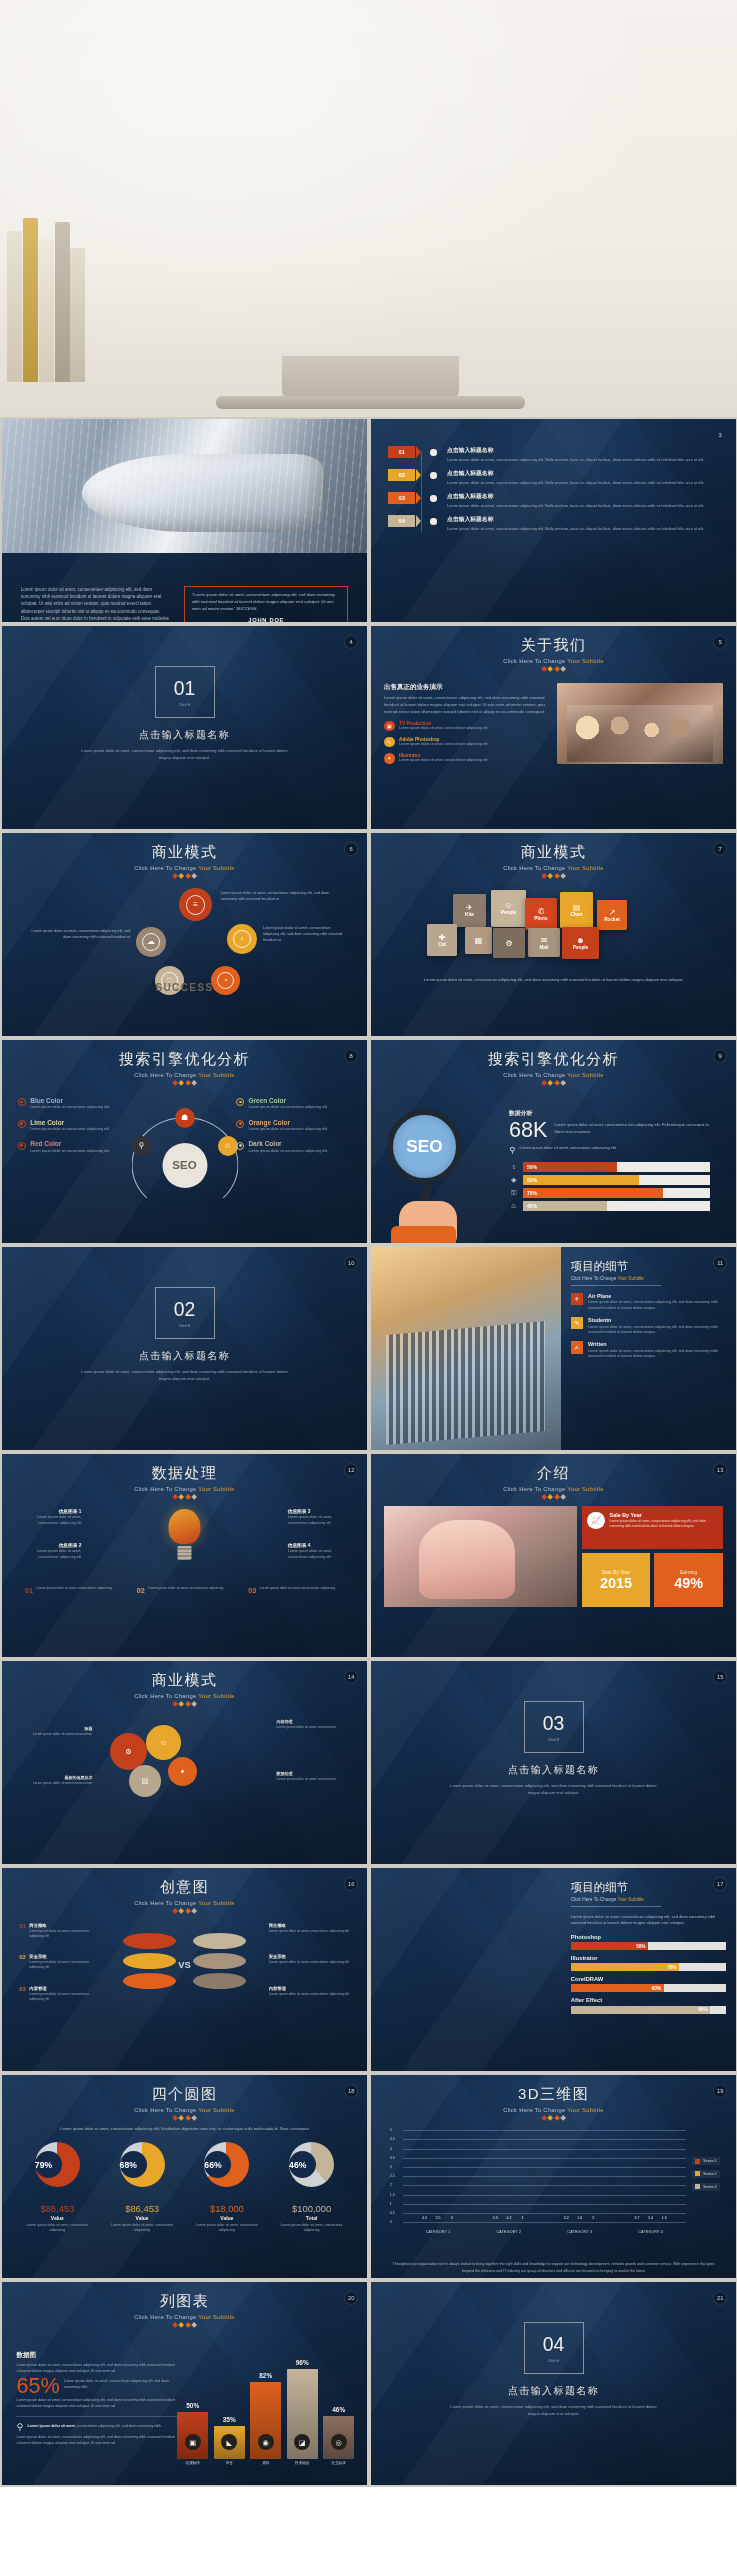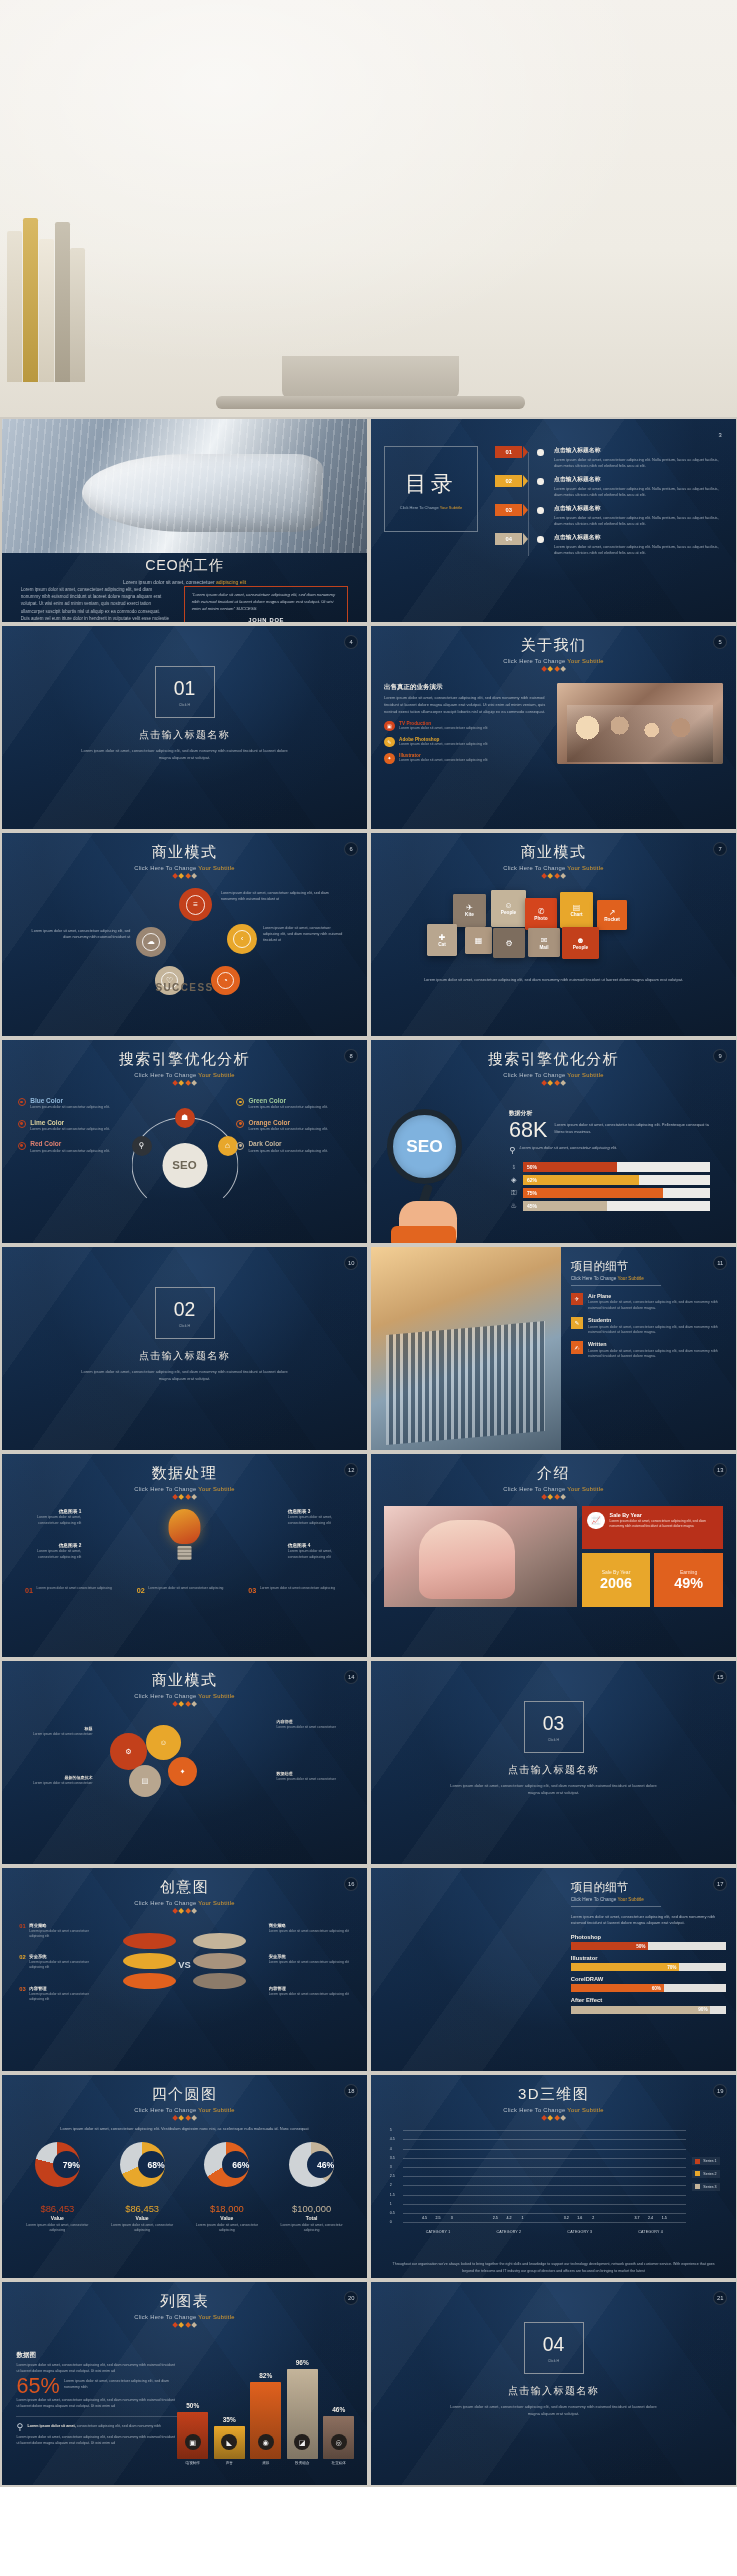--- a/index.html
+++ b/index.html
@@ -247,21 +247,21 @@
   .vs { position:absolute; left:50%; top:42px; transform:translateX(-50%);
       font-size:9.4px; color:#cfd6de; font-weight:700; }
   .cside { position:absolute; width:81px; display:flex; gap:3.6px; }
   .cside b { font-size:5.8px; }
   .cside h5 { font-size:4.3px; font-weight:700; color:#f0ece4; }
   .cside p { font-size:3.3px; color:#97a3b0; line-height:1.5; margin-top:0.7px; }
   
   .donuts { display:flex; justify-content:space-around; margin-top:10px; }
   .donut-col { width:22%; text-align:center; }
   .donut { width:45px; height:45px; border-radius:50%; margin:0 auto; position:relative;
-      display:flex; align-items:center; justify-content:flex-end; }
+      display:flex; align-items:center; justify-content:flex-start; }
   .donut:after { content:""; position:absolute; width:27px; height:27px; border-radius:50%;
       background:#12294a; }
   .donut span { position:relative; z-index:2; font-size:8.6px; font-weight:700; color:#fff; }
   .dval { font-size:9.4px; font-weight:400; margin-top:16px; }
   .dlab { font-size:5px; font-weight:700; color:#f0ece4; margin-top:0.7px; }
   .ddesc { font-size:3.5px; color:#97a3b0; margin-top:2.2px; line-height:1.5; }
   
   .chart3d { position:relative; height:108px; margin-top:7.2px; padding:2.9px 37px 13px 18.7px; }
   .c-axis { position:absolute; left:18.7px; right:37px; top:2.9px; bottom:13px; }
   .c-grid { position:absolute; left:0; right:0; height:0.7px; background:rgba(255,255,255,.22); }
@@ -309,42 +309,34 @@
   </div>
   <div class="stand"></div>
   <div class="base"></div>
 </div>
 
 <div class="grid">
 
   <div class="slide">
     <div class="sbg"></div>
     <div class="s1-photo"></div>
-    <div class="s1-cap">
-      <h2>CEO的工作</h2>
-      <p><span>Lorem ipsum dolor sit amet, consectetuer </span><em>adipiscing elit</em></p>
-    </div>
     <div class="s1-cols">
       <div class="lorem" style="flex:1">Lorem ipsum dolor sit amet, consectetuer adipiscing elit, sed diam nonummy nibh euismod tincidunt ut laoreet dolore magna aliquam erat volutpat. Ut wisi enim ad minim veniam, quis nostrud exerci tation ullamcorper suscipit lobortis nisl ut aliquip ex ea commodo consequat. Duis autem vel eum iriure dolor in hendrerit in vulputate velit esse molestie consequat.</div>
       <div class="quote-box">
         <div class="q">"Lorem ipsum dolor sit amet, consectetuer adipiscing elit, sed diam nonummy nibh euismod tincidunt ut laoreet dolore magna aliquam erat volutpat. Ut wisi enim ad minim veniam" SUCCESS</div>
         <div class="name">JOHN DOE</div>
       </div>
     </div>
   </div>
 
   <div class="slide">
     <div class="sbg"></div>
     <div class="pgnum plain">3</div>
     <div class="s-inner">
       <div class="toc">
-        <div class="toc-left">
-          <h2>目录</h2>
-          <p><span>Click Here To Change </span><em>Your Subtitle</em></p>
-        </div>
         <div class="toc-right">
           <div class="toc-line"></div>
           <div class="toc-item">
             <div class="tag t1">
                 <span>01</span>
               </div>
             <div class="dot"></div>
             <div class="toc-txt">
               <h4>点击输入标题名称</h4>
               <p>Lorem ipsum dolor sit amet, consectetuer adipiscing elit. Nulla pretium, lacus ac aliquet facilisis, diam metus ultricies nibh vel eleifend felis arcu at elit.</p>
@@ -784,21 +776,21 @@
           <div style="background:#b8301a;padding:5.8px 5.8px;display:flex;gap:5px;align-items:flex-start;height:43px">
             <div style="width:17.3px;height:17.3px;border-radius:50%;background:#fff;display:flex;align-items:center;justify-content:center;font-size:8px;color:#333;flex:0 0 auto">📈</div>
             <div>
                 <h5 style="font-size:5.4px;color:#fff;font-weight:700">Sale By Year</h5>
               <p style="font-size:3.3px;color:#f3d5cd;line-height:1.5;margin-top:1.4px">Lorem ipsum dolor sit amet, consectetuer adipiscing elit, sed diam nonummy nibh euismod tincidunt ut laoreet dolore magna</p>
               </div>
           </div>
           <div style="display:flex;gap:3.6px;flex:1">
             <div style="flex:1;background:#e8a72b;display:flex;flex-direction:column;align-items:center;justify-content:center">
               <div style="font-size:5px;color:#fff4dd">Sale By Year</div>
-              <div style="font-size:14.4px;color:#fff;font-weight:700">2006</div>
+              <div style="font-size:14.4px;color:#fff;font-weight:700">2015</div>
             </div>
             <div style="flex:1;background:#e0611e;display:flex;flex-direction:column;align-items:center;justify-content:center">
               <div style="font-size:5px;color:#ffe2d2">Earning</div>
               <div style="font-size:14.4px;color:#fff;font-weight:700">49%</div>
             </div>
           </div>
         </div>
       </div>
     </div>
   </div>

